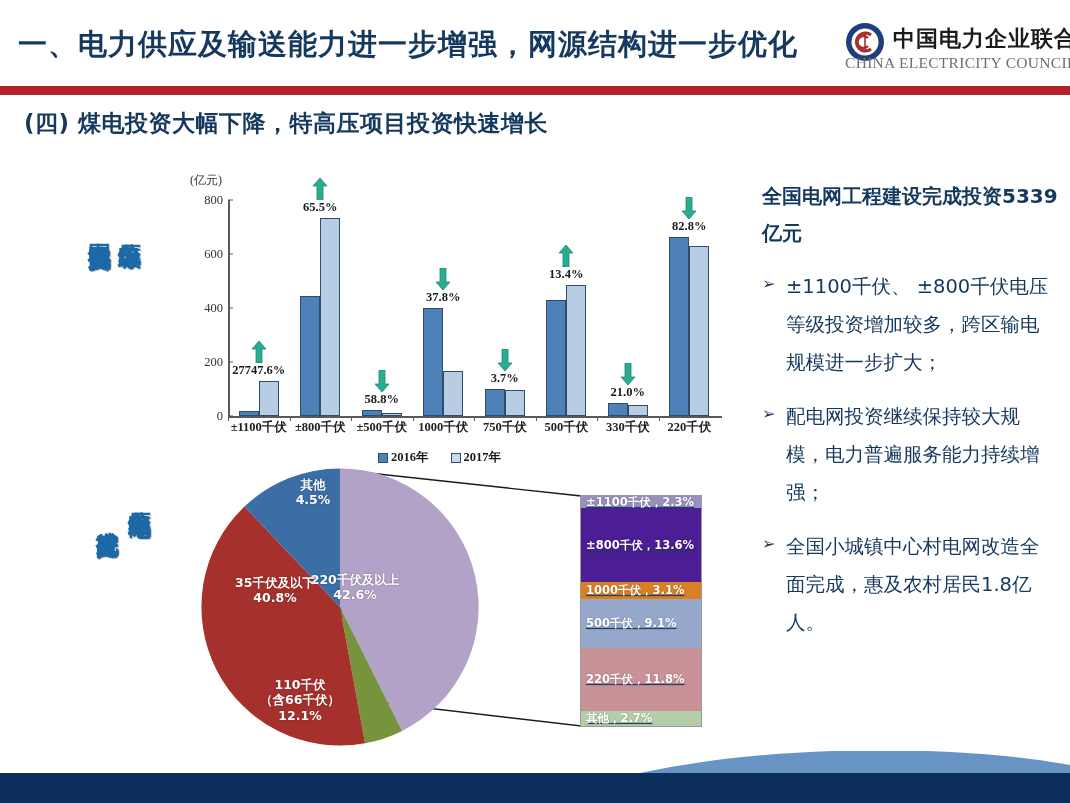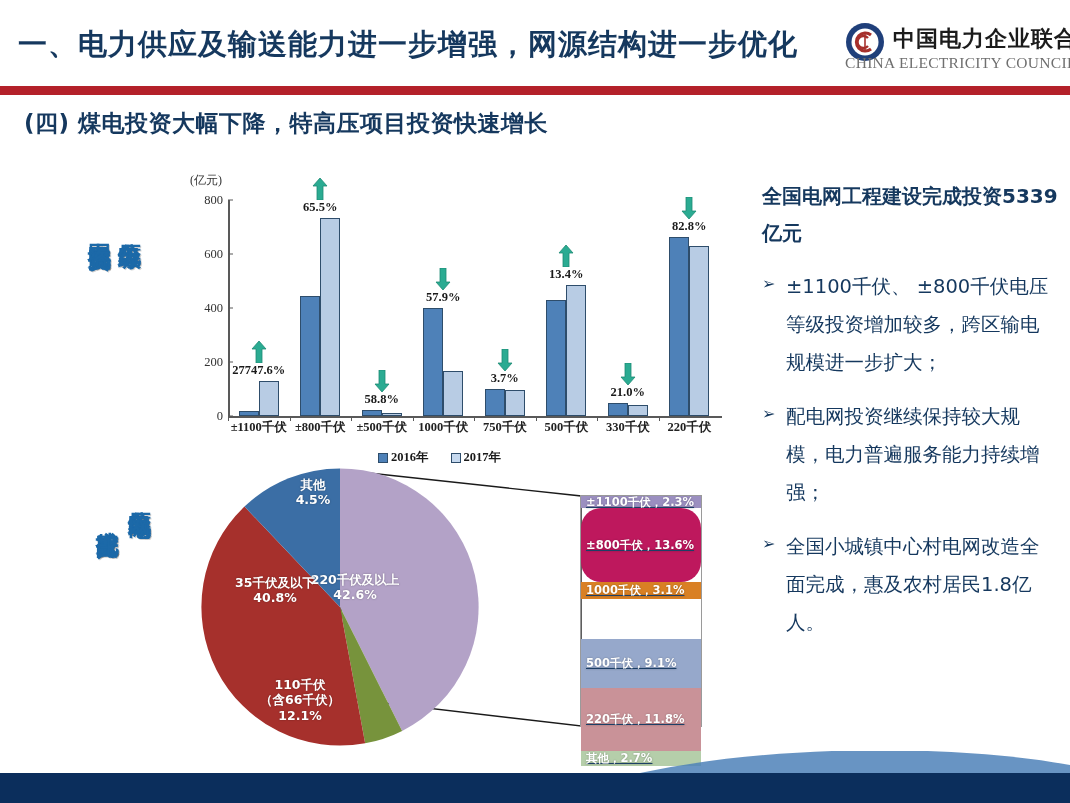--- a/index.html
+++ b/index.html
@@ -218,21 +218,21 @@
       <path d="M8 0 L15 8 L11 8 L11 22 L5 22 L5 8 L1 8 Z" fill="#2bab92" stroke="#1d8a74" stroke-width="0.8"></path>
     </svg>
     <div class="xtick" style="left: 199.75px;">±500千伏</div>
     <div class="xtickmark" style="left: 169px;"></div>
     <div class="pctlab" style="left: 199.75px; top: 219.52px;">58.8%</div>
     <svg class="arrow" viewBox="0 0 16 22" style="left: 199.75px; top: 197.52px;">
       <path d="M8 22 L1 14 L5 14 L5 0 L11 0 L11 14 L15 14 Z" fill="#2bab92" stroke="#1d8a74" stroke-width="0.8"></path>
     </svg>
     <div class="xtick" style="left: 261.25px;">1000千伏</div>
     <div class="xtickmark" style="left: 230.5px;"></div>
-    <div class="pctlab" style="left: 261.25px; top: 118px;">57.9%</div>
+    <div class="pctlab" style="left: 261.25px; top: 118px;">37.8%</div>
     <svg class="arrow" viewBox="0 0 16 22" style="left: 261.25px; top: 96px;">
       <path d="M8 22 L1 14 L5 14 L5 0 L11 0 L11 14 L15 14 Z" fill="#2bab92" stroke="#1d8a74" stroke-width="0.8"></path>
     </svg>
     <div class="xtick" style="left: 322.75px;">750千伏</div>
     <div class="xtickmark" style="left: 292px;"></div>
     <div class="pctlab" style="left: 322.75px; top: 199px;">3.7%</div>
     <svg class="arrow" viewBox="0 0 16 22" style="left: 322.75px; top: 177px;">
       <path d="M8 22 L1 14 L5 14 L5 0 L11 0 L11 14 L15 14 Z" fill="#2bab92" stroke="#1d8a74" stroke-width="0.8"></path>
     </svg>
     <div class="xtick" style="left: 384.25px;">500千伏</div>
@@ -281,27 +281,27 @@
       <div class="pie-lab" style="left: 105px; top: 238px; transform: translate(-50%, -50%);">
         <div>110千伏</div>
         <div>（含66千伏）</div>
         <div>12.1%</div>
       </div>
     </div>
   <div class="stack" id="detail-stack">
       <div class="seg" style="height: 5.39906%; background: rgb(155, 143, 192);">
         <span>±1100千伏，2.3%</span>
       </div>
-      <div class="seg" style="height: 31.9249%; background: #be185d; border-radius: 20px;">
+      <div class="seg" style="height: 31.9249%; background: #4c1d95;">
         <span>±800千伏，13.6%</span>
       </div>
       <div class="seg" style="height: 7.277%; background: rgb(217, 128, 36);">
         <span>1000千伏，3.1%</span>
       </div>
-      <div class="seg" style="height: 21.3615%; background: rgb(150, 168, 203); margin-top: 40px;">
+      <div class="seg" style="height: 21.3615%; background: rgb(150, 168, 203);">
         <span>500千伏，9.1%</span>
       </div>
       <div class="seg" style="height: 27.6995%; background: rgb(201, 146, 152);">
         <span>220千伏，11.8%</span>
       </div>
       <div class="seg" style="height: 6.33803%; background: rgb(181, 206, 170);">
         <span>其他，2.7%</span>
       </div>
     </div>
 </div>

